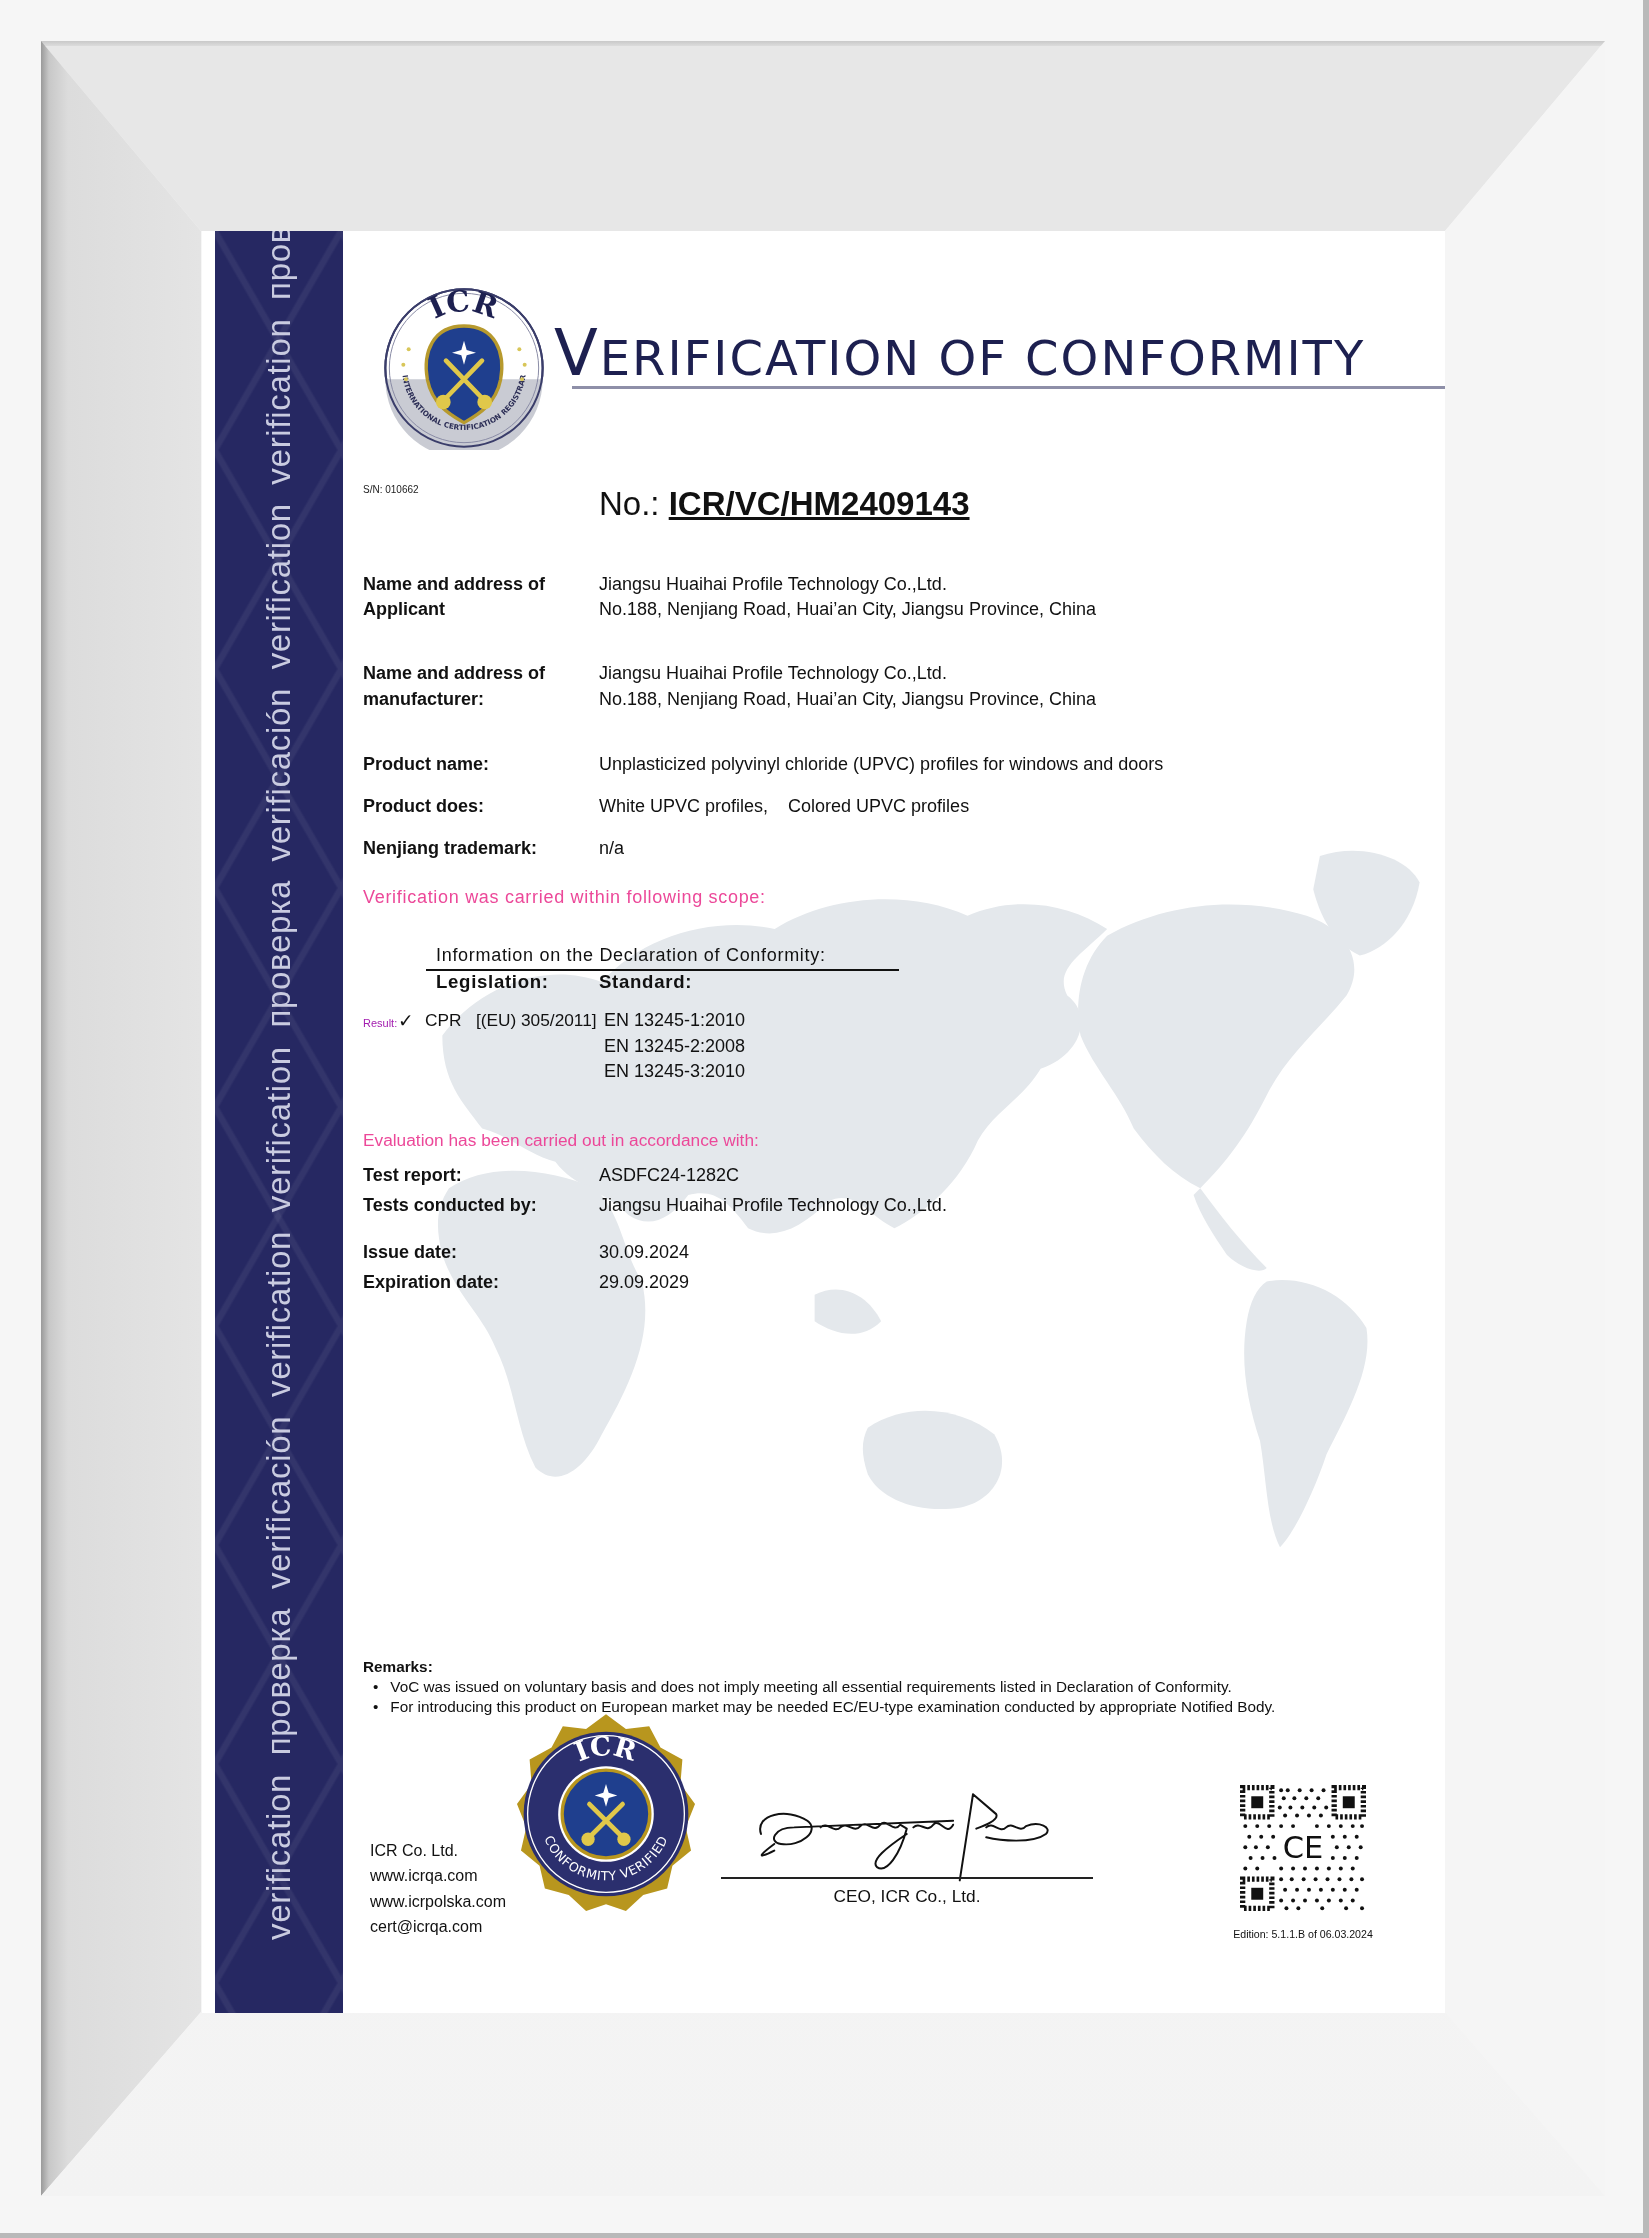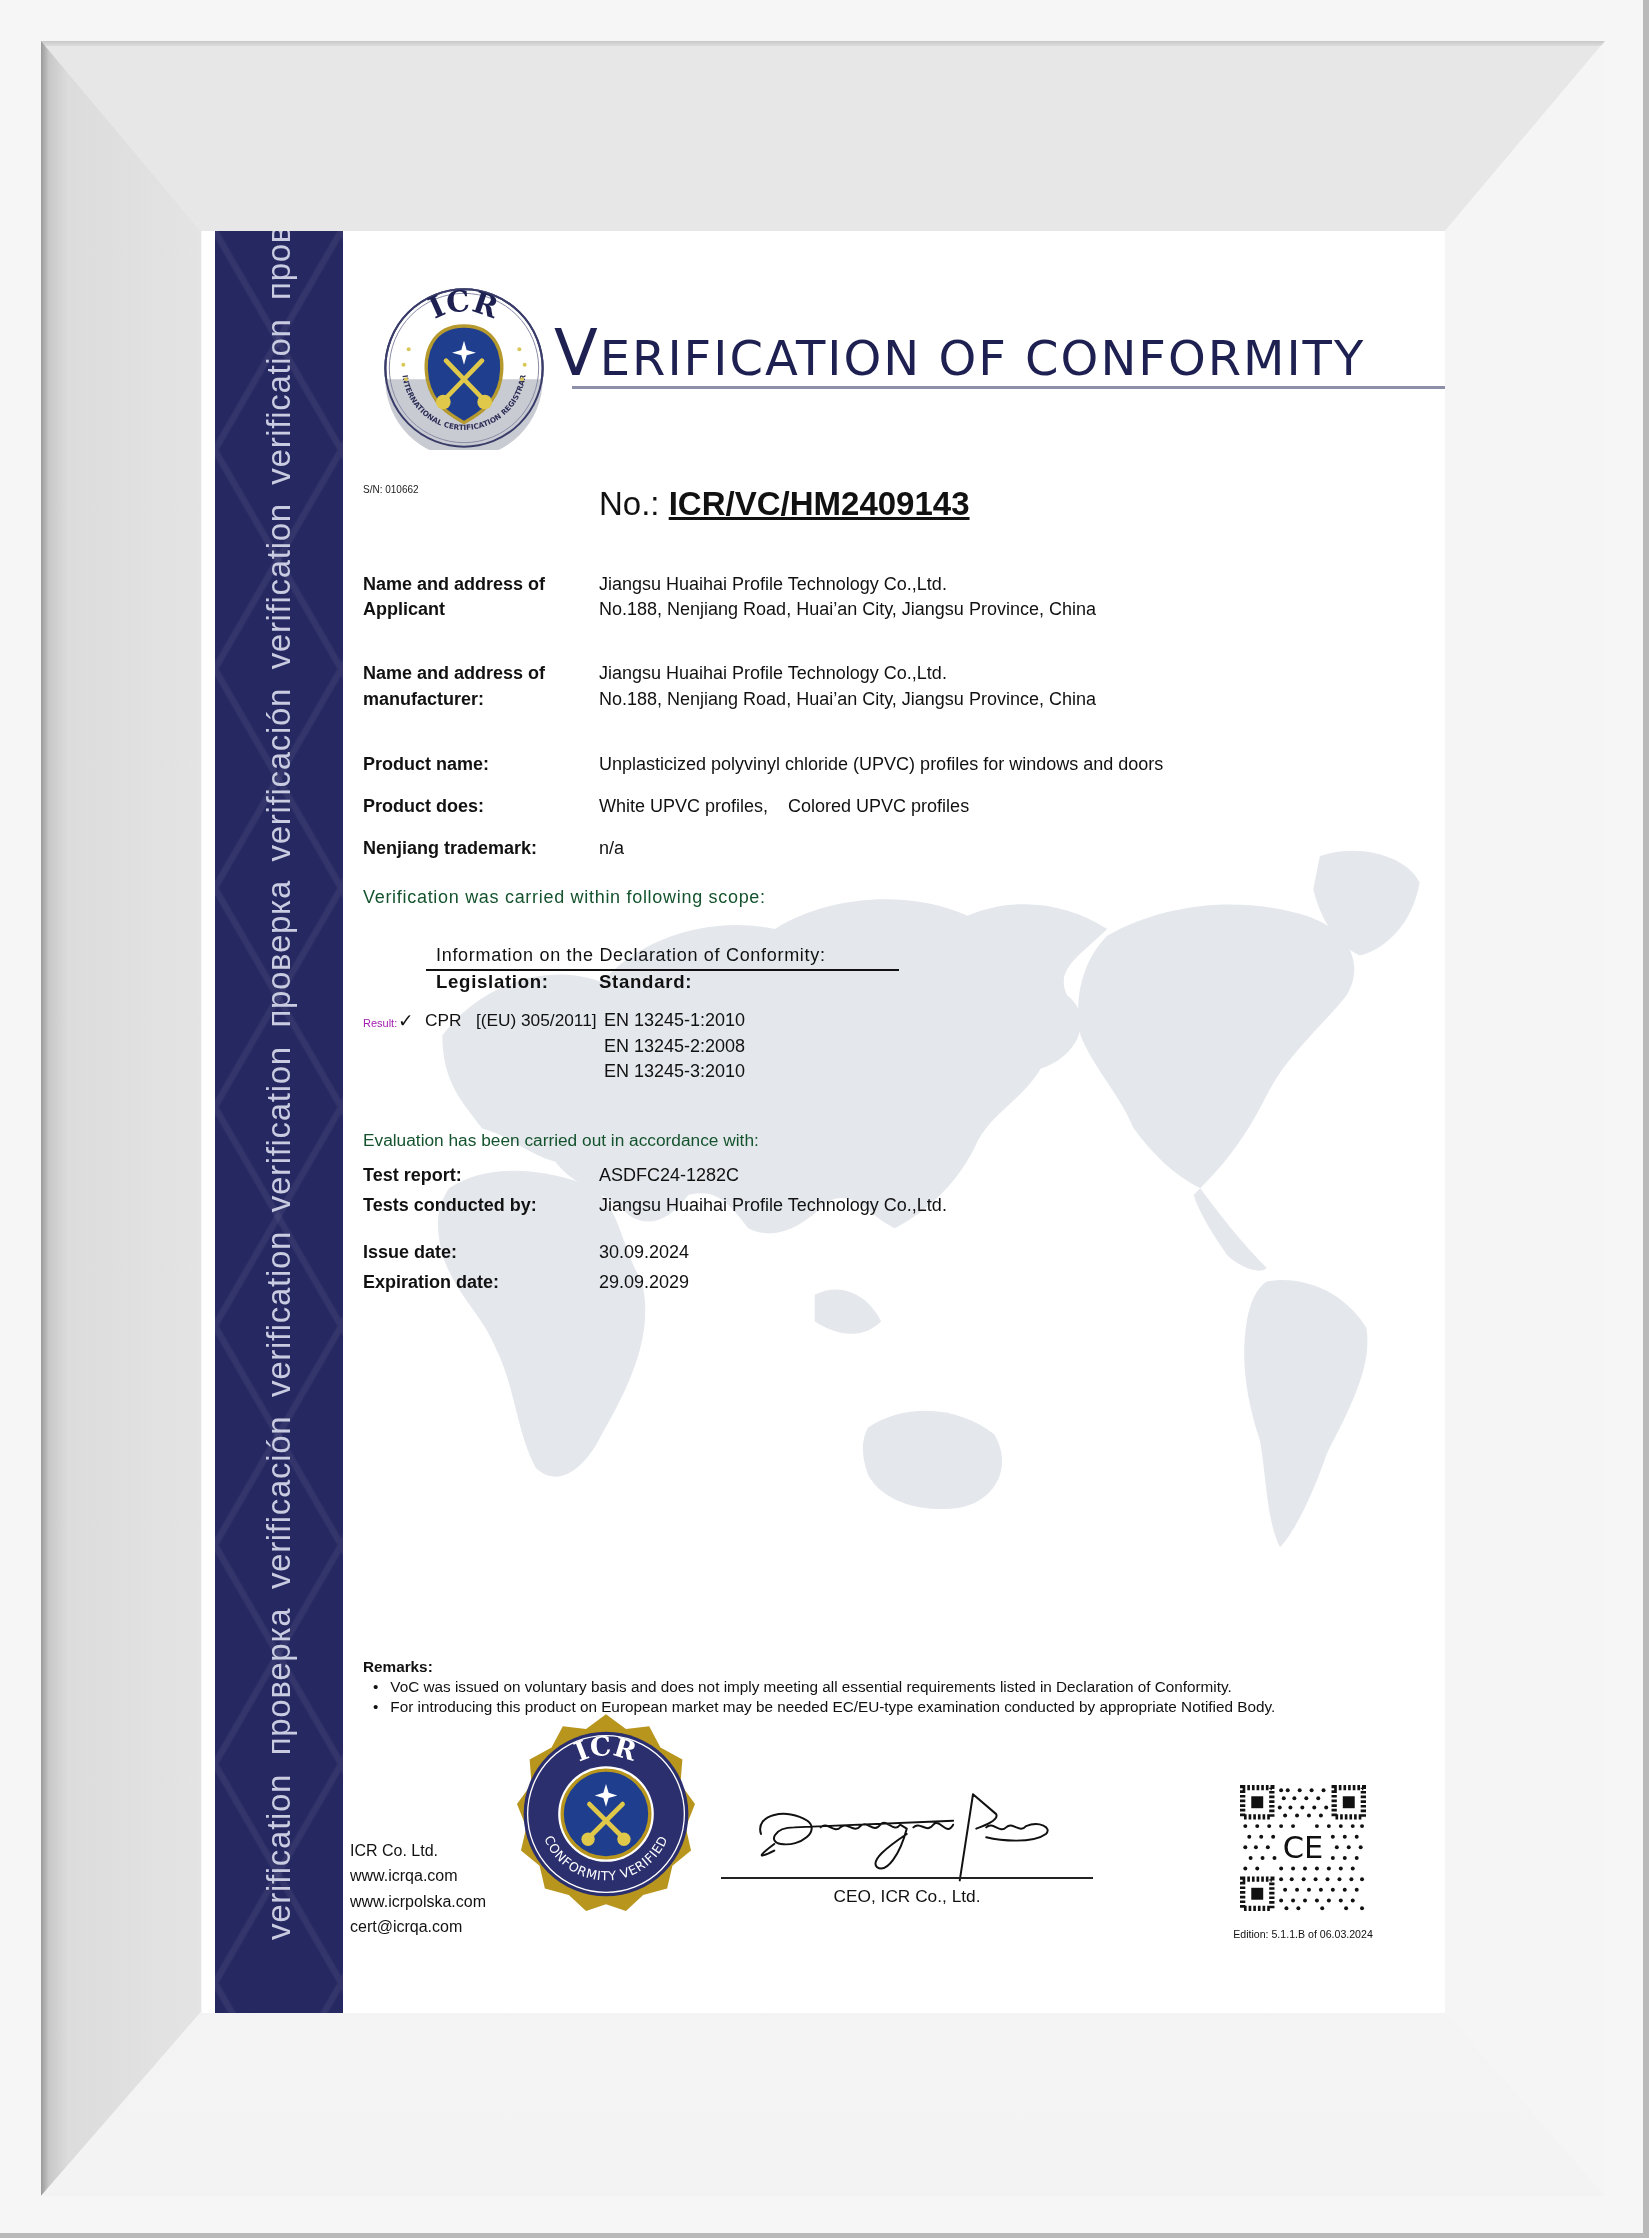--- a/index.html
+++ b/index.html
@@ -46,36 +46,36 @@
     letter-spacing: 2px; white-space: nowrap; }
   .title .big { font-size: 64px; }
   .title-rule { position: absolute; left: 370px; top: 155px; width: 873px; height: 3.3px; background: #8e8fa8; }
 
   .sn { position: absolute; left: 161px; top: 253px; font-size: 10px; color: #222; }
   .docno { position: absolute; left: 397px; top: 254px; font-size: 33px; color: #111; white-space: nowrap; }
   .docno b { font-weight: 700; text-decoration: underline; }
 
   .label { position: absolute; left: 161px; font-size: 18px; font-weight: 700; color: #111; white-space: nowrap; }
   .value { position: absolute; left: 397px; font-size: 18px; color: #111; white-space: nowrap; }
-  .plain { position: absolute; left: 161px; font-size: 18px; color: #14532d; white-space: nowrap; text-align: right; }
+  .plain { position: absolute; left: 161px; font-size: 18px; color: #ec4899; white-space: nowrap; text-align: right; }
 
   .info-head { position: absolute; left: 234px; top: 714px; font-size: 18px; letter-spacing: 0.7px; color: #111; white-space: nowrap; }
   .info-rule { position: absolute; left: 224px; top: 738px; width: 473px; height: 2px; background: #111; }
   .result-label { position: absolute; left: 161px; top: 786px; font-size: 11px; color: #a21caf; }
   .col-head { position: absolute; top: 740px; font-size: 18.6px; font-weight: 700; letter-spacing: 0.7px; color: #111; }
   .check { position: absolute; left: 196px; top: 779px; font-size: 18.6px; color: #111; }
   .cpr { position: absolute; left: 223px; top: 779px; font-size: 17.3px; color: #111; white-space: nowrap; }
   .std { position: absolute; left: 402px; font-size: 18px; color: #111; white-space: nowrap; }
 
   .remarks-title { position: absolute; left: 161px; top: 1427px; font-size: 15.3px; font-weight: 700; }
   .remark { position: absolute; left: 161px; font-size: 15.3px; white-space: nowrap; }
   .remark .dot { display: inline-block; width: 17.3px; text-align: left; }
 
   .seal { position: absolute; left: 311px; top: 1483px; width: 186px; height: 200px; }
-  .contact { position: absolute; left: 148px; font-size: 16px; color: #111; white-space: nowrap; }
+  .contact { position: absolute; left: 168px; font-size: 16px; color: #111; white-space: nowrap; }
 
   .signature { position: absolute; left: 532px; top: 1550px; width: 372px; height: 106px; }
   .sig-rule { position: absolute; left: 519px; top: 1646px; width: 372px; height: 2px; background: #222; }
   .sig-caption { position: absolute; left: 519px; top: 1655px; width: 372px; text-align: center; font-size: 17.3px; color: #111; }
 
   .qr { position: absolute; left: 1038px; top: 1554px; width: 126px; height: 126px; }
   .edition { position: absolute; left: 998px; top: 1697px; width: 206px; text-align: center; font-size: 10.6px; color: #111; }
 </style>
 </head>
 <body>

